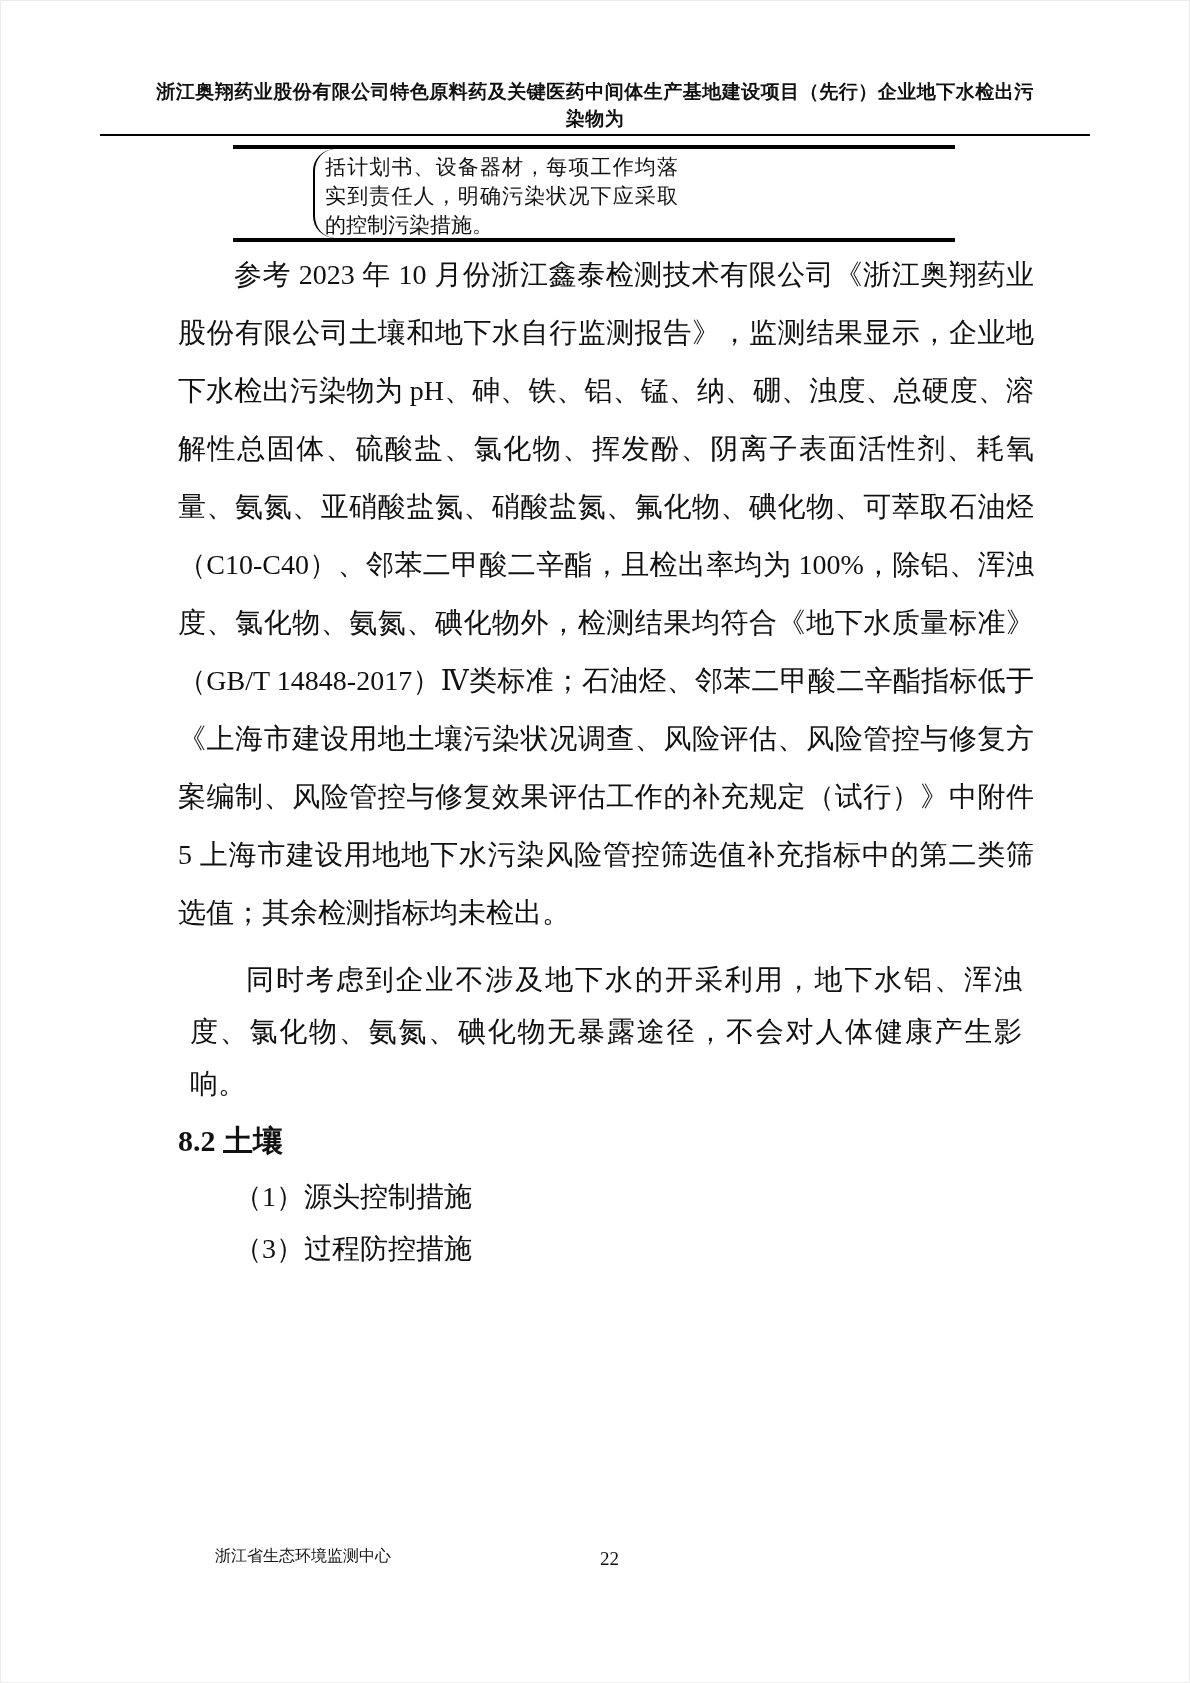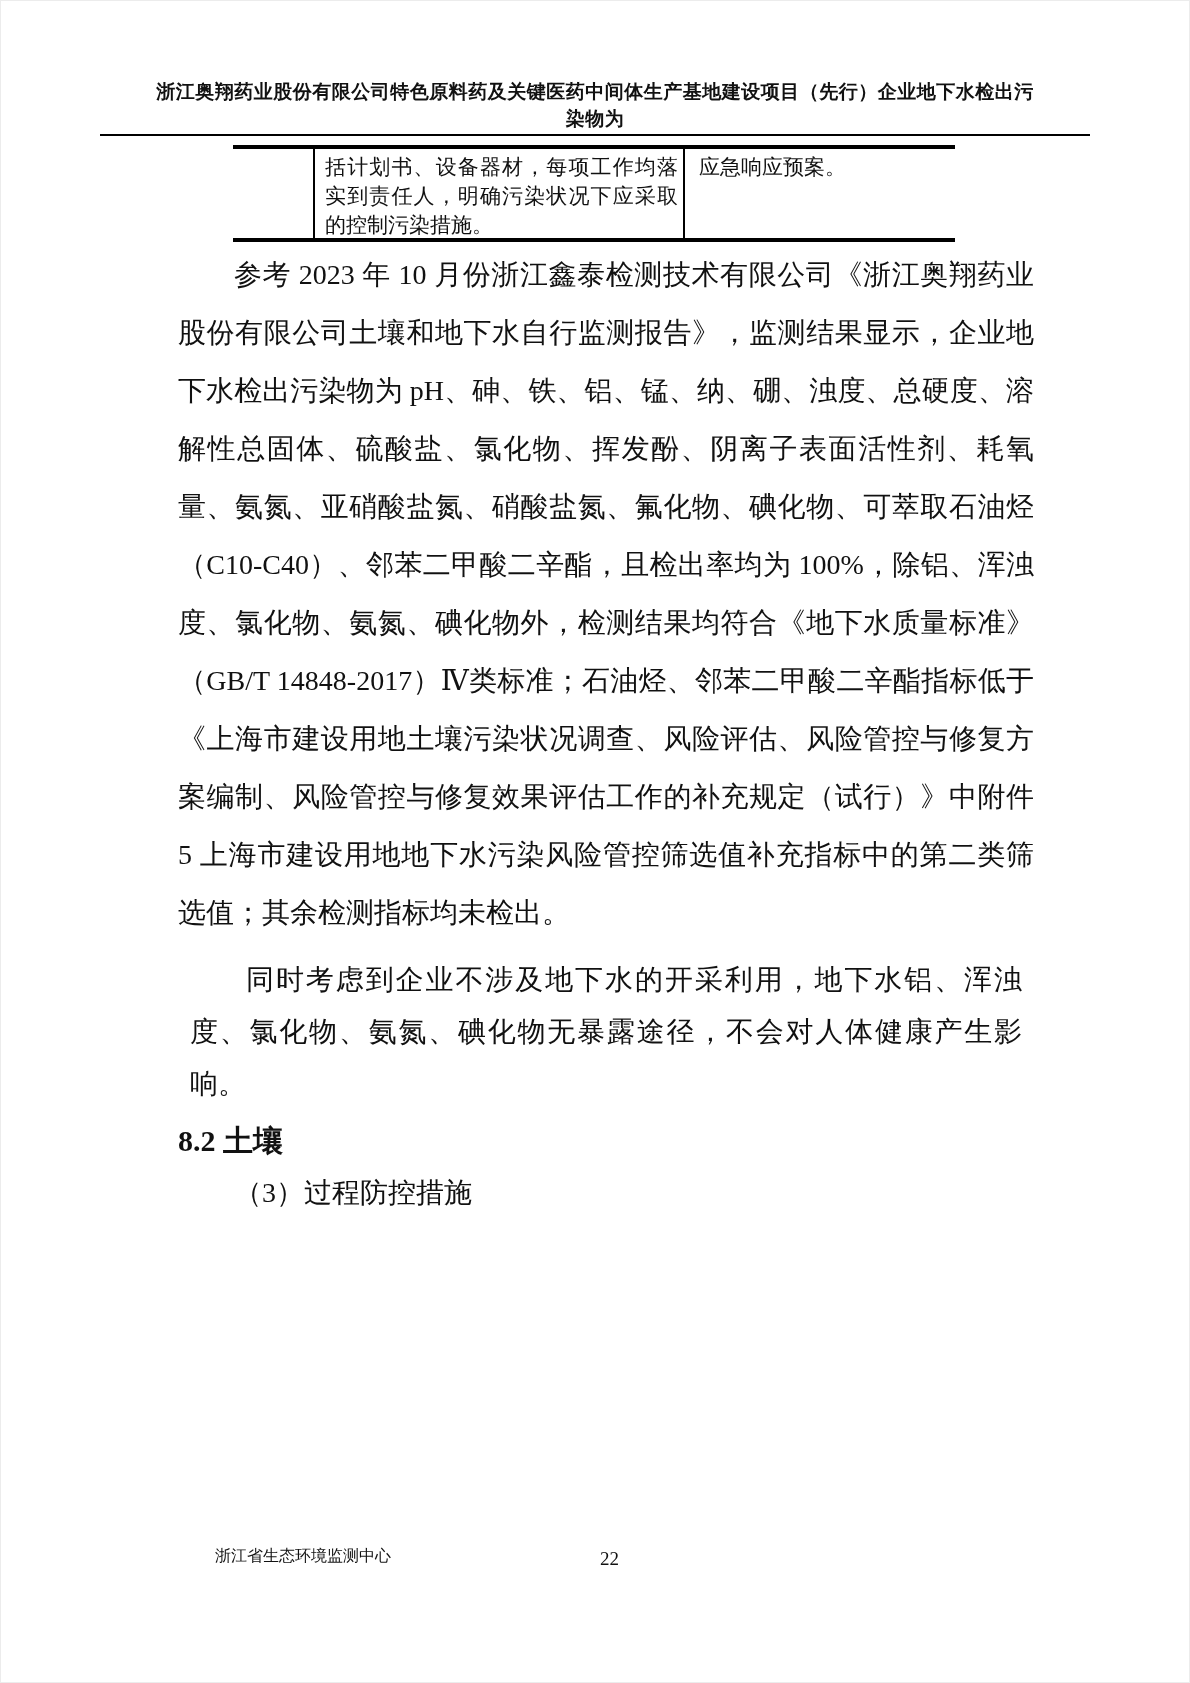--- a/index.html
+++ b/index.html
@@ -55,20 +55,21 @@
     box-sizing: border-box;
   }
   .tf-col2 {
     width: 370px;
     box-sizing: border-box;
     border-left: 2px solid #000;
     padding: 4px 5px 0 10px;
     font-size: 21px;
     line-height: 29px;
     text-align: justify;
+    border-radius: 22px;
   }
   .tf-col3 {
     width: 272px;
     box-sizing: border-box;
     border-left: 2px solid #000;
     padding: 4px 0 0 14px;
     font-size: 21px;
     line-height: 29px;
   }
   
@@ -139,26 +140,26 @@
 
 <div class="page">
 
   <div class="doc-header">浙江奥翔药业股份有限公司特色原料药及关键医药中间体生产基地建设项目（先行）企业地下水检出污染物为</div>
 
   <div class="header-rule"></div>
 
   <div class="table-fragment">
     <div class="tf-col1"></div>
     <div class="tf-col2">括计划书、设备器材，每项工作均落实到责任人，明确污染状况下应采取的控制污染措施。</div>
-    <div class="tf-col3">应急响应预案。</div>
   </div>
 
   <div class="body-text">
     <p class="para">参考 2023 年 10 月份浙江鑫泰检测技术有限公司《浙江奥翔药业股份有限公司土壤和地下水自行监测报告》，监测结果显示，企业地下水检出污染物为 pH、砷、铁、铝、锰、纳、硼、浊度、总硬度、溶解性总固体、硫酸盐、氯化物、挥发酚、阴离子表面活性剂、耗氧量、氨氮、亚硝酸盐氮、硝酸盐氮、氟化物、碘化物、可萃取石油烃（C10-C40）、邻苯二甲酸二辛酯，且检出率均为 100%，除铝、浑浊度、氯化物、氨氮、碘化物外，检测结果均符合《地下水质量标准》（GB/T 14848-2017）Ⅳ类标准；石油烃、邻苯二甲酸二辛酯指标低于《上海市建设用地土壤污染状况调查、风险评估、风险管控与修复方案编制、风险管控与修复效果评估工作的补充规定（试行）》中附件 5 上海市建设用地地下水污染风险管控筛选值补充指标中的第二类筛选值；其余检测指标均未检出。</p>
     <p class="para-tight">同时考虑到企业不涉及地下水的开采利用，地下水铝、浑浊度、氯化物、氨氮、碘化物无暴露途径，不会对人体健康产生影响。</p>
     <h2 class="section-heading">8.2 土壤</h2>
+    <p class="sub-item">（1）源头控制措施</p>
     <p class="sub-item-2">（3）过程防控措施</p>
   </div>
 
   <div class="footer-org">浙江省生态环境监测中心</div>
   <div class="footer-page">22</div>
 
 </div>
 
 </body></html>

